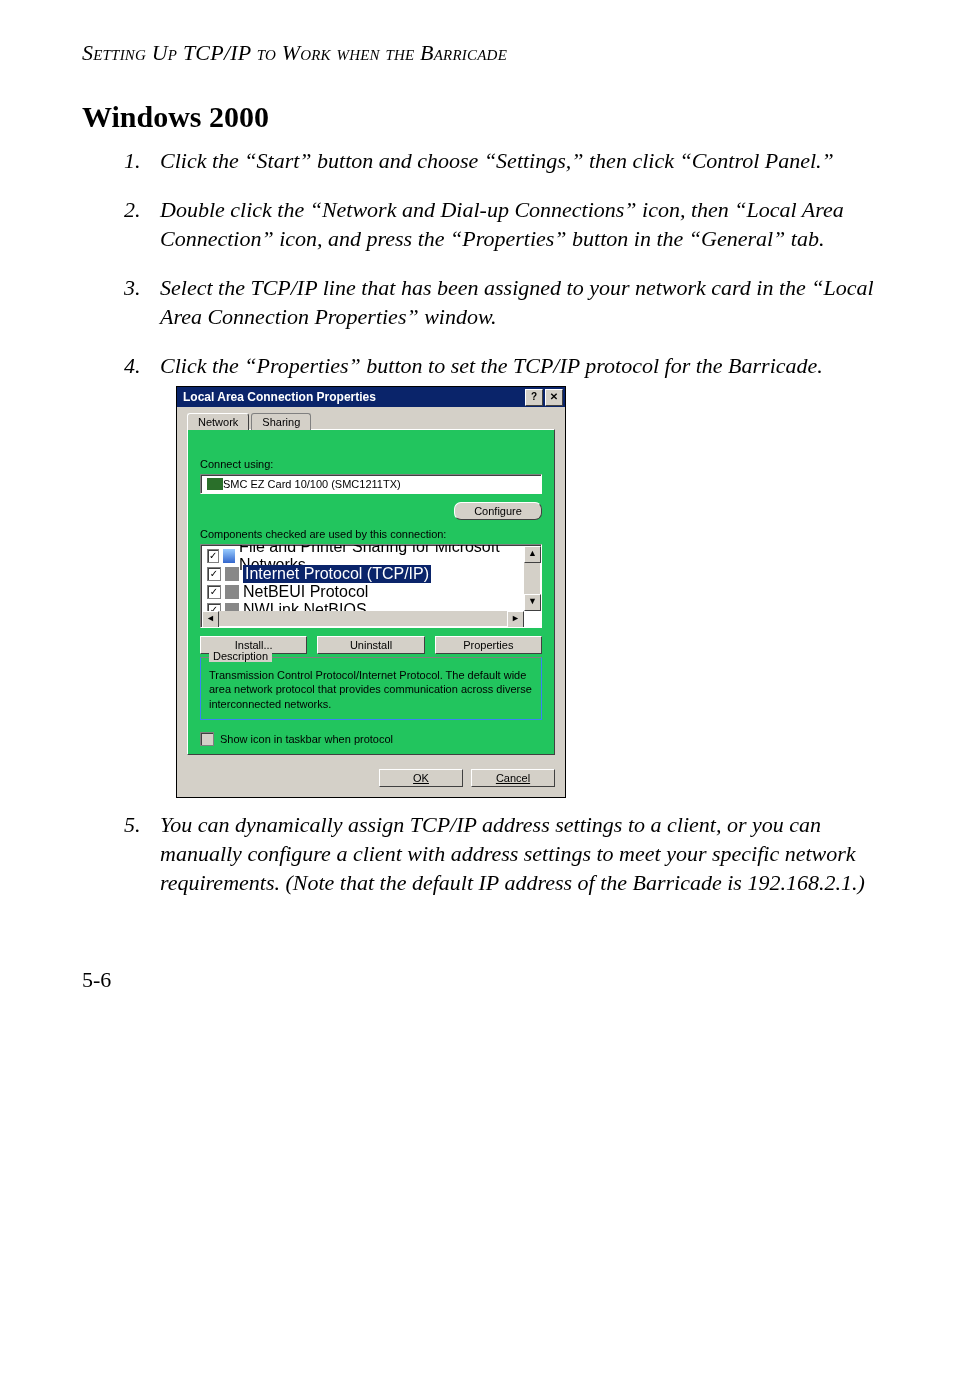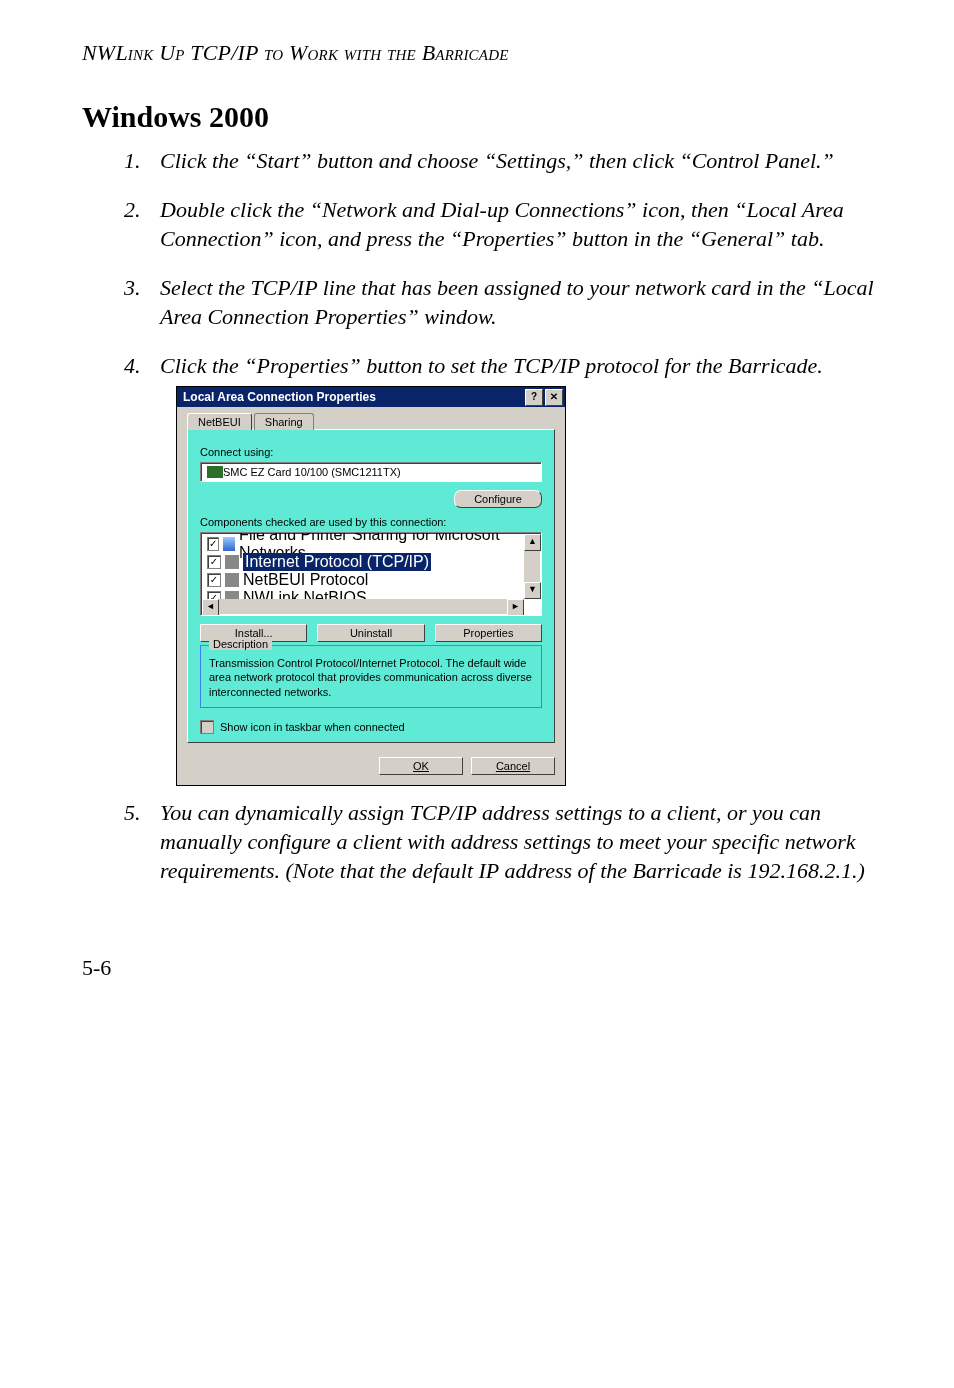--- a/index.html
+++ b/index.html
@@ -96,22 +96,22 @@
   }
   .tab.active {
     border-color: #fff #404040 #d4d0c8 #fff;
     background: #d4d0c8;
     z-index: 2;
   }
   .tabpanel {
     border: 1px solid #fff;
     border-right-color: #404040;
     border-bottom-color: #404040;
-    background: #5eead4;
-    padding: 16px 12px 8px 12px;
+    background: #22c55e;
+    padding: 28px 12px 8px 12px;
   }
   .label { margin-bottom: 4px; }
   .sunken {
     background: #fff;
     border: 1px solid #808080;
     border-right-color: #fff;
     border-bottom-color: #fff;
     box-shadow: inset 1px 1px 0 #404040;
     padding: 3px 6px;
     display: flex;
@@ -220,41 +220,41 @@
   .dlg-footer .btn { width: 82px; text-decoration: underline; }
   .page-num {
     font-size: 22px;
     margin-top: 70px;
   }
 </style>
 </head>
 <body>
 
 <div class="page">
-  <div class="running-head">NWLink Up TCP/IP to Work with the Barricade</div>
+  <div class="running-head">Setting Up TCP/IP to Work when the Barricade</div>
 
   <h2 class="section">Windows 2000</h2>
 
   <ol class="steps">
     <li>Click the “Start” button and choose “Settings,” then click “Control Panel.”</li>
     <li>Double click the “Network and Dial-up Connections” icon, then “Local Area Connection” icon, and press the “Properties” button in the “General” tab.</li>
     <li>Select the TCP/IP line that has been assigned to your network card in the “Local Area Connection Properties” window.</li>
     <li>Click the “Properties” button to set the TCP/IP protocol for the Barricade.</li>
   </ol>
 
   <div class="dlg-wrap">
     <div class="dialog">
       <div class="titlebar">
         <span class="title">Local Area Connection Properties</span>
         <span class="tbtn">?</span>
         <span class="tbtn">✕</span>
       </div>
       <div class="dlg-body">
         <div class="tabs">
-          <div class="tab active">NetBEUI</div>
+          <div class="tab active">Network</div>
           <div class="tab">Sharing</div>
         </div>
         <div class="tabpanel">
           <div class="label">Connect using:</div>
           <div class="sunken">
             <span class="adapter-icon"></span>
             <span>SMC EZ Card 10/100 (SMC1211TX)</span>
           </div>
           <div class="btn-row">
             <div class="btn">Configure</div>
@@ -300,21 +300,21 @@
             <div class="btn">Properties</div>
           </div>
 
           <div class="groupbox">
             <span class="legend">Description</span>
             <div class="desc-text">Transmission Control Protocol/Internet Protocol. The default wide area network protocol that provides communication across diverse interconnected networks.</div>
           </div>
 
           <div class="checkbox-row">
             <span class="chk" style="background:#d4d0c8"></span>
-            <span>Show icon in taskbar when connected</span>
+            <span>Show icon in taskbar when protocol</span>
           </div>
         </div>
 
         <div class="dlg-footer">
           <div class="btn">OK</div>
           <div class="btn">Cancel</div>
         </div>
       </div>
     </div>
   </div>

